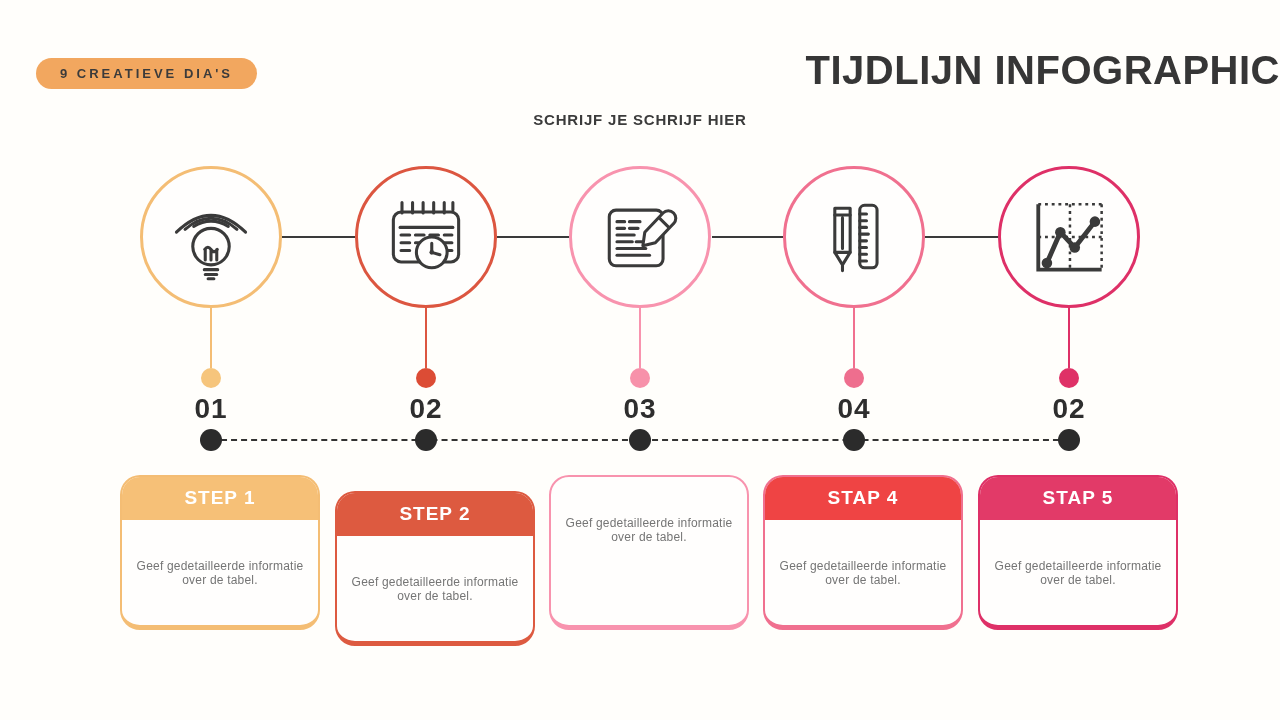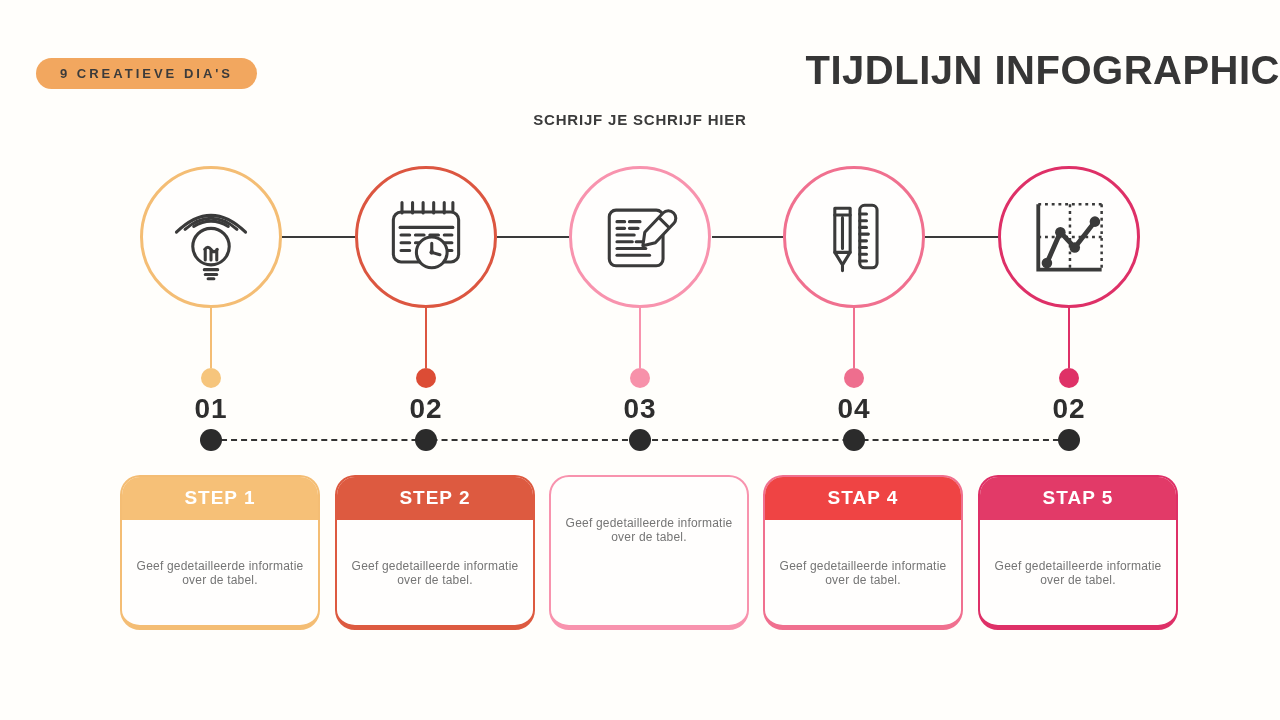--- a/index.html
+++ b/index.html
@@ -62,21 +62,21 @@
   .dashline { position:absolute; left:211px; top:439px; width:858px; height:0;
               border-top:2px dashed #333; }
   .bdot { position:absolute; top:429px; width:22px; height:22px; border-radius:50%; background:#2b2b2b; }
   .bdot.s1 { left:200px; } .bdot.s2 { left:415px; } .bdot.s3 { left:629px; }
   .bdot.s4 { left:843px; } .bdot.s5 { left:1058px; }
 
   
   .card { position:absolute; top:475px; width:200px; height:155px; background:#fffefd;
           border-radius:20px; overflow:hidden; }
   .card.s1 { left:120px;  border:2px solid #f4bd74; border-bottom-width:5px; }
-  .card.s2 { left:335px;  border:2px solid #dd5a40; border-bottom-width:5px; }
+  .card.s2 { left:335px;  border:2px solid #dd5a40; border-bottom-width:5px;margin-top:16px; }
   .card.s3 { left:549px;  border:2px solid #f893ae; border-bottom-width:5px; }
   .card.s4 { left:763px;  border:2px solid #f0708f; border-bottom-width:5px; }
   .card.s5 { left:978px;  border:2px solid #de3067; border-bottom-width:5px; }
   .card-header { height:44px; margin:-1px -1px 0 -1px; display:flex; align-items:center;
                  justify-content:center; color:#ffffff; font-size:19px; font-weight:800;
                  letter-spacing:1px; }
   .card.s1 .card-header { background:#f6c077; }
   .card.s2 .card-header { background:#dd5a40; }
   .card.s3 .card-header { background:#f893ae; }
   .card.s4 .card-header { background:#ef4444; }

